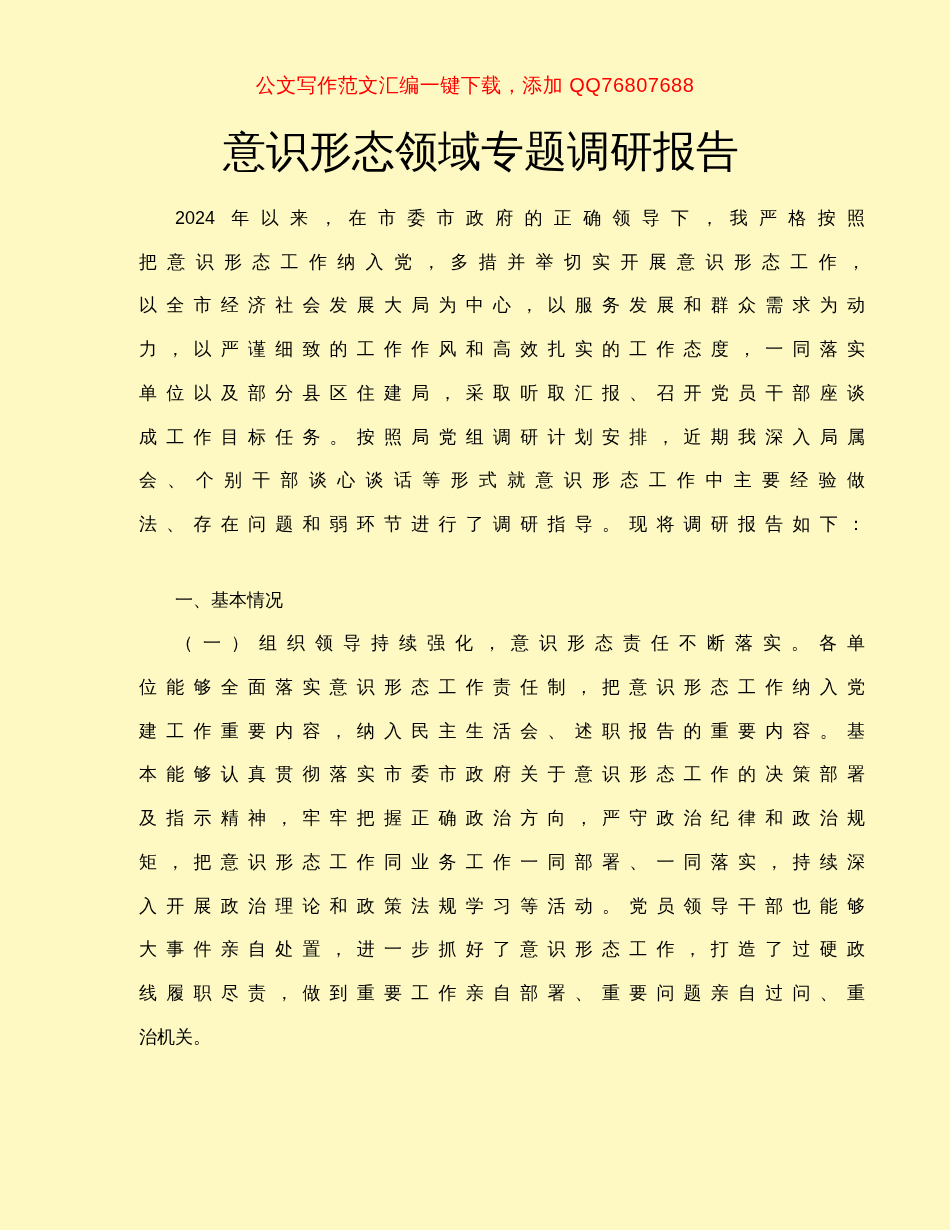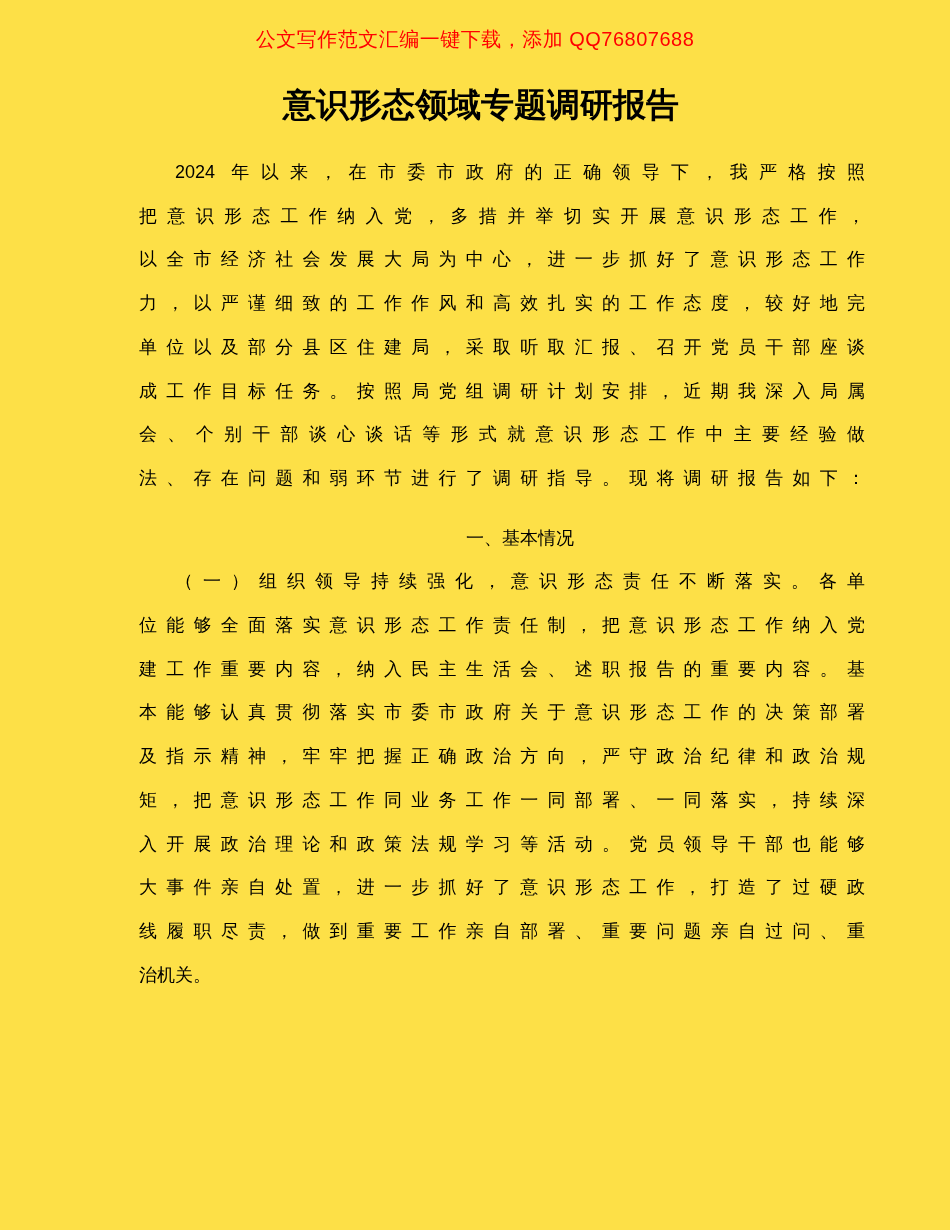--- a/index.html
+++ b/index.html
@@ -8,64 +8,64 @@
     height: 1230px;
     background: #ffffff;
     color: #000000;
     font-family: "Liberation Sans", "DejaVu Sans", sans-serif;
     overflow: hidden;
   }
   .page {
     box-sizing: border-box;
     width: 950px;
     height: 1230px;
-    padding-top: 24px;
-    background: #fde047;
+    padding-top: 70px;
+    background: #fef9c3;
   }
   .banner {
     text-align: center;
     font-size: 20px;
     line-height: 30px;
     letter-spacing: 0.5px;
   }
   .title {
     margin: 27px 0 0 12px;
     text-align: center;
-    font-size: 33px;
+    font-size: 43px;
     line-height: 48px;
-    font-weight: bold;
+    font-weight: normal;
   }
   .content {
     margin: 22px 0 0 139px;
     width: 726px;
     font-size: 18px;
     line-height: 43.7px;
   }
-  .heading { margin-top: 16px; text-align: center; }
+  .heading { margin-top: 32px; }
   .heading .line { text-indent: 2em; }
   .paragraph .line:first-child { text-indent: 2em; }
   .line { white-space: nowrap; }
   .line.fill {
     white-space: normal;
     text-align: justify;
     text-align-last: justify;
   }
 </style>
 </head>
 <body style="background: rgb(255, 255, 255); color: rgb(0, 0, 0);">
 
 <div class="page">
   <div class="banner" style="color: rgb(255, 0, 0);">公文写作范文汇编一键下载，添加 QQ76807688</div>
   <h1 class="title">意识形态领域专题调研报告</h1>
   <div class="content">
       <div class="paragraph">
         <div class="line fill">2024 年以来，在市委市政府的正确领导下，我严格按照</div>
         <div class="line fill">把意识形态工作纳入党，多措并举切实开展意识形态工作，</div>
-        <div class="line fill">以全市经济社会发展大局为中心，进一步抓好了意识形态工作</div>
-        <div class="line fill">力，以严谨细致的工作作风和高效扎实的工作态度，较好地完</div>
+        <div class="line fill">以全市经济社会发展大局为中心，以服务发展和群众需求为动</div>
+        <div class="line fill">力，以严谨细致的工作作风和高效扎实的工作态度，一同落实</div>
         <div class="line fill">单位以及部分县区住建局，采取听取汇报、召开党员干部座谈</div>
         <div class="line fill">成工作目标任务。按照局党组调研计划安排，近期我深入局属</div>
         <div class="line fill">会、个别干部谈心谈话等形式就意识形态工作中主要经验做</div>
         <div class="line fill">法、存在问题和弱环节进行了调研指导。现将调研报告如下：</div>
       </div>
       <div class="heading">
         <div class="line">一、基本情况</div>
       </div>
       <div class="paragraph">
         <div class="line fill">（一）组织领导持续强化，意识形态责任不断落实。各单</div>

